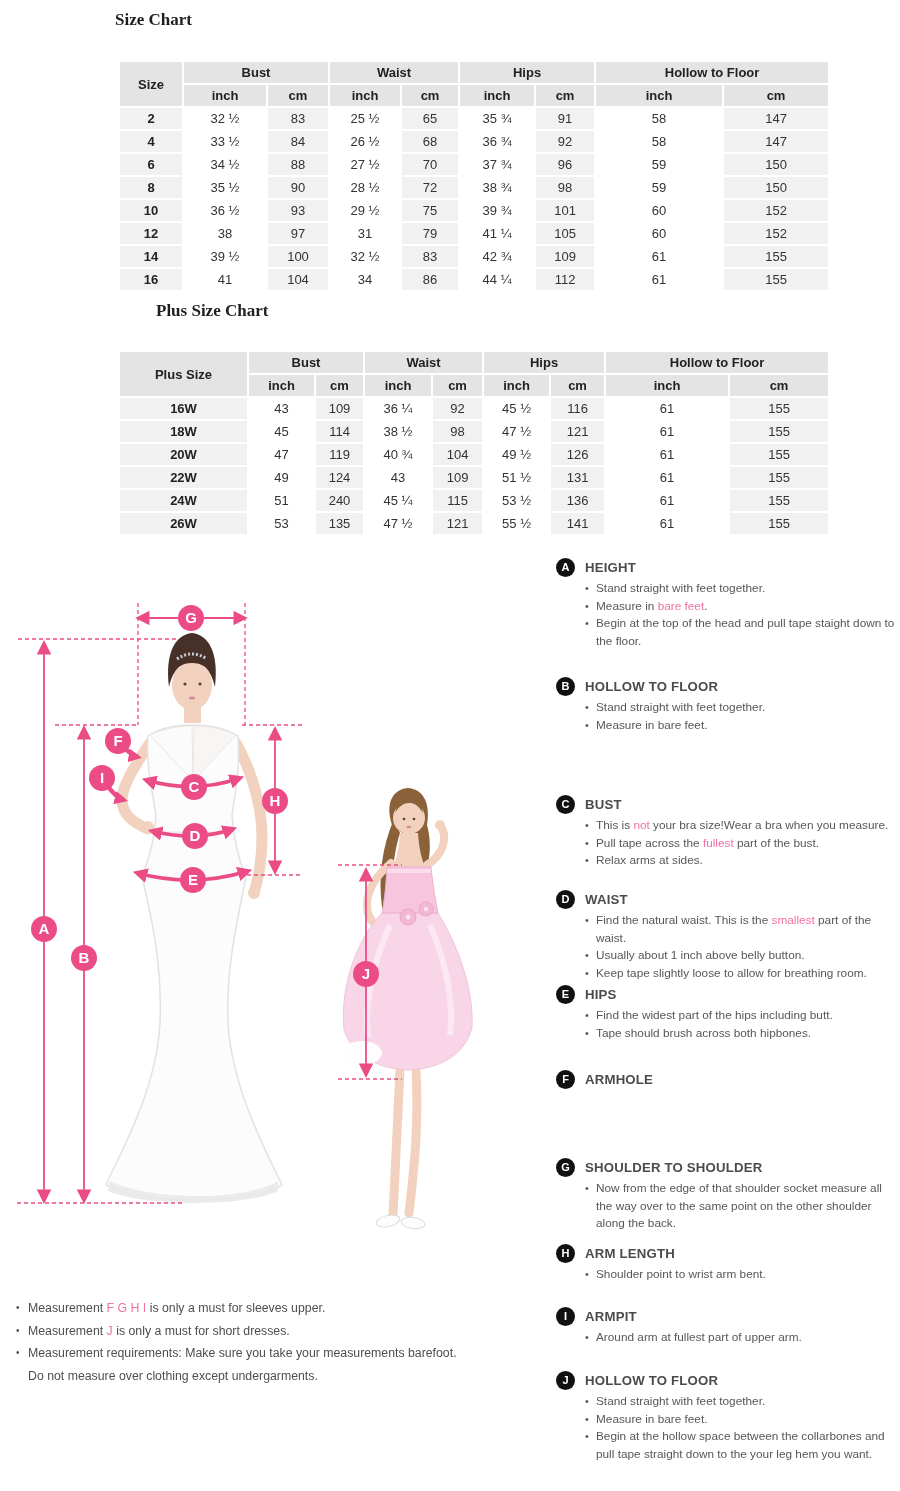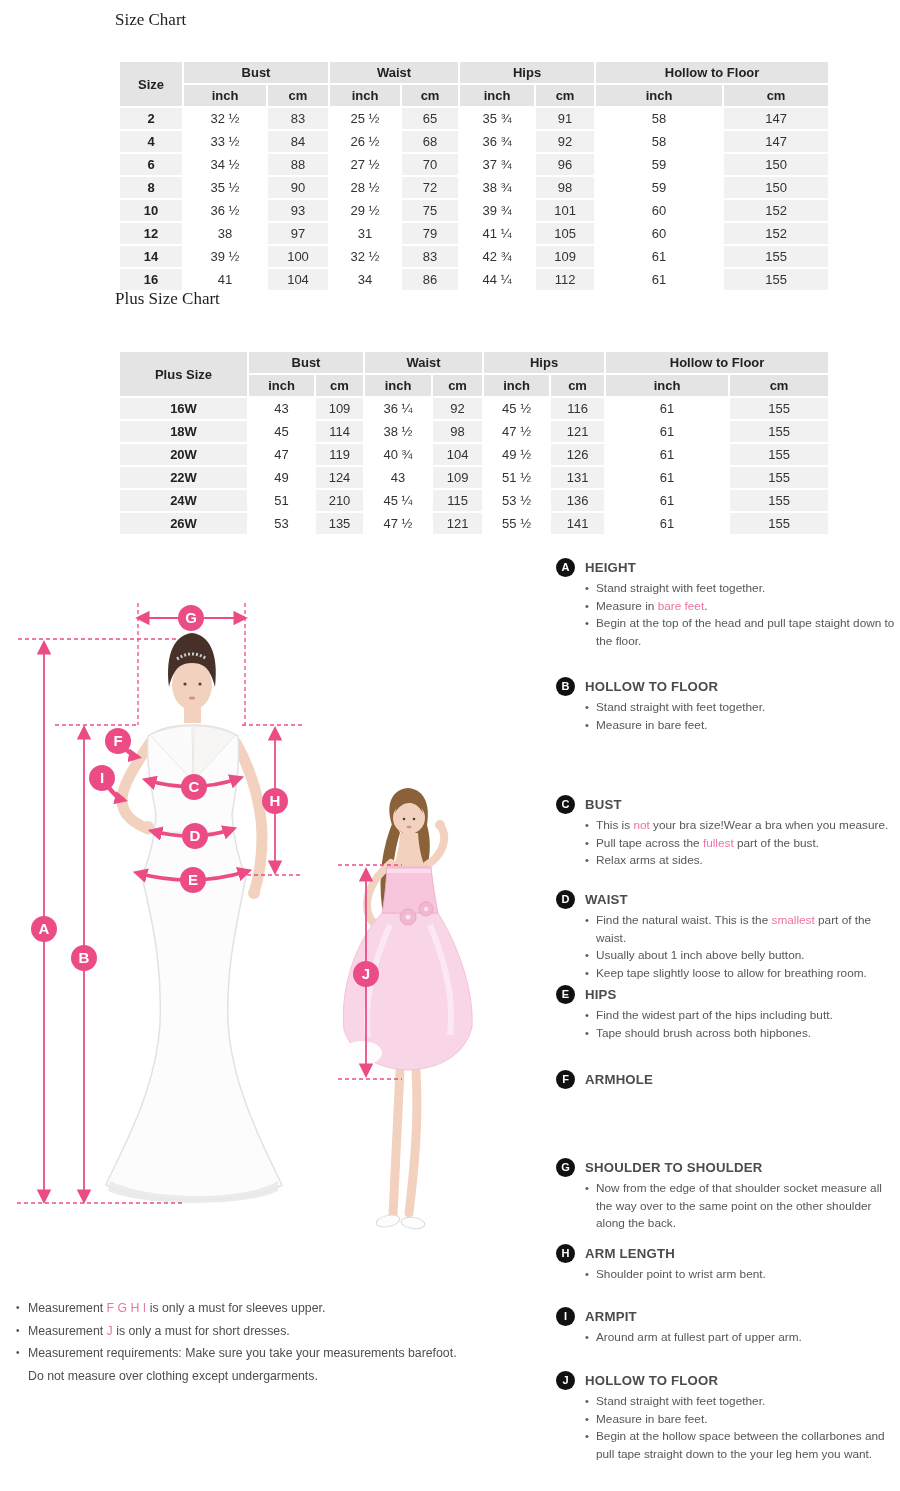--- a/index.html
+++ b/index.html
@@ -1,23 +1,23 @@
 <!DOCTYPE html>
 <html style="--accent: #ec4c86; --pink: #f072a5;"><head>
 <meta charset="utf-8">
 <style>
   :root { --accent:#ec4c86; --pink:#f072a5; }
   * { margin:0; padding:0; box-sizing:border-box; }
   body { background:#fff; font-family:"Liberation Sans", sans-serif; }
   .page { position:relative; width:900px; height:1491px; background:#fff; overflow:hidden; }
 
   .chart-title { position:absolute; left:115px; font-family:"Liberation Serif", serif;
-    font-size:17px; font-weight:normal; color:#1f1f1f; }
+    font-size:17px; font-weight:bold; color:#1f1f1f; }
   #title-main { top:10px; }
-  #title-plus { top:289px; }
+  #title-plus { top:301px;margin-left:41px; }
 
   table.sizes { position:absolute; left:118px; border-collapse:separate; border-spacing:2px;
     table-layout:fixed; }
   #size-table { top:60px; width:692px; }
   #plus-table { top:350px; width:692px; }
   table.sizes th { background:#e4e4e4; font-size:13px; font-weight:bold; color:#222;
     height:21px; text-align:center; padding:0; }
   table.sizes td { background:#f1f1f1; font-size:13px; color:#333; height:21px;
     text-align:center; padding:0; }
   table.sizes td:nth-child(even) { background:#fff; }
@@ -251,21 +251,21 @@
           <td>43</td>
           <td>109</td>
           <td>51 ½</td>
           <td>131</td>
           <td>61</td>
           <td>155</td>
         </tr>
         <tr>
           <td>24W</td>
           <td>51</td>
-          <td>210</td>
+          <td>240</td>
           <td>45 ¼</td>
           <td>115</td>
           <td>53 ½</td>
           <td>136</td>
           <td>61</td>
           <td>155</td>
         </tr>
         <tr>
           <td>26W</td>
           <td>53</td>

